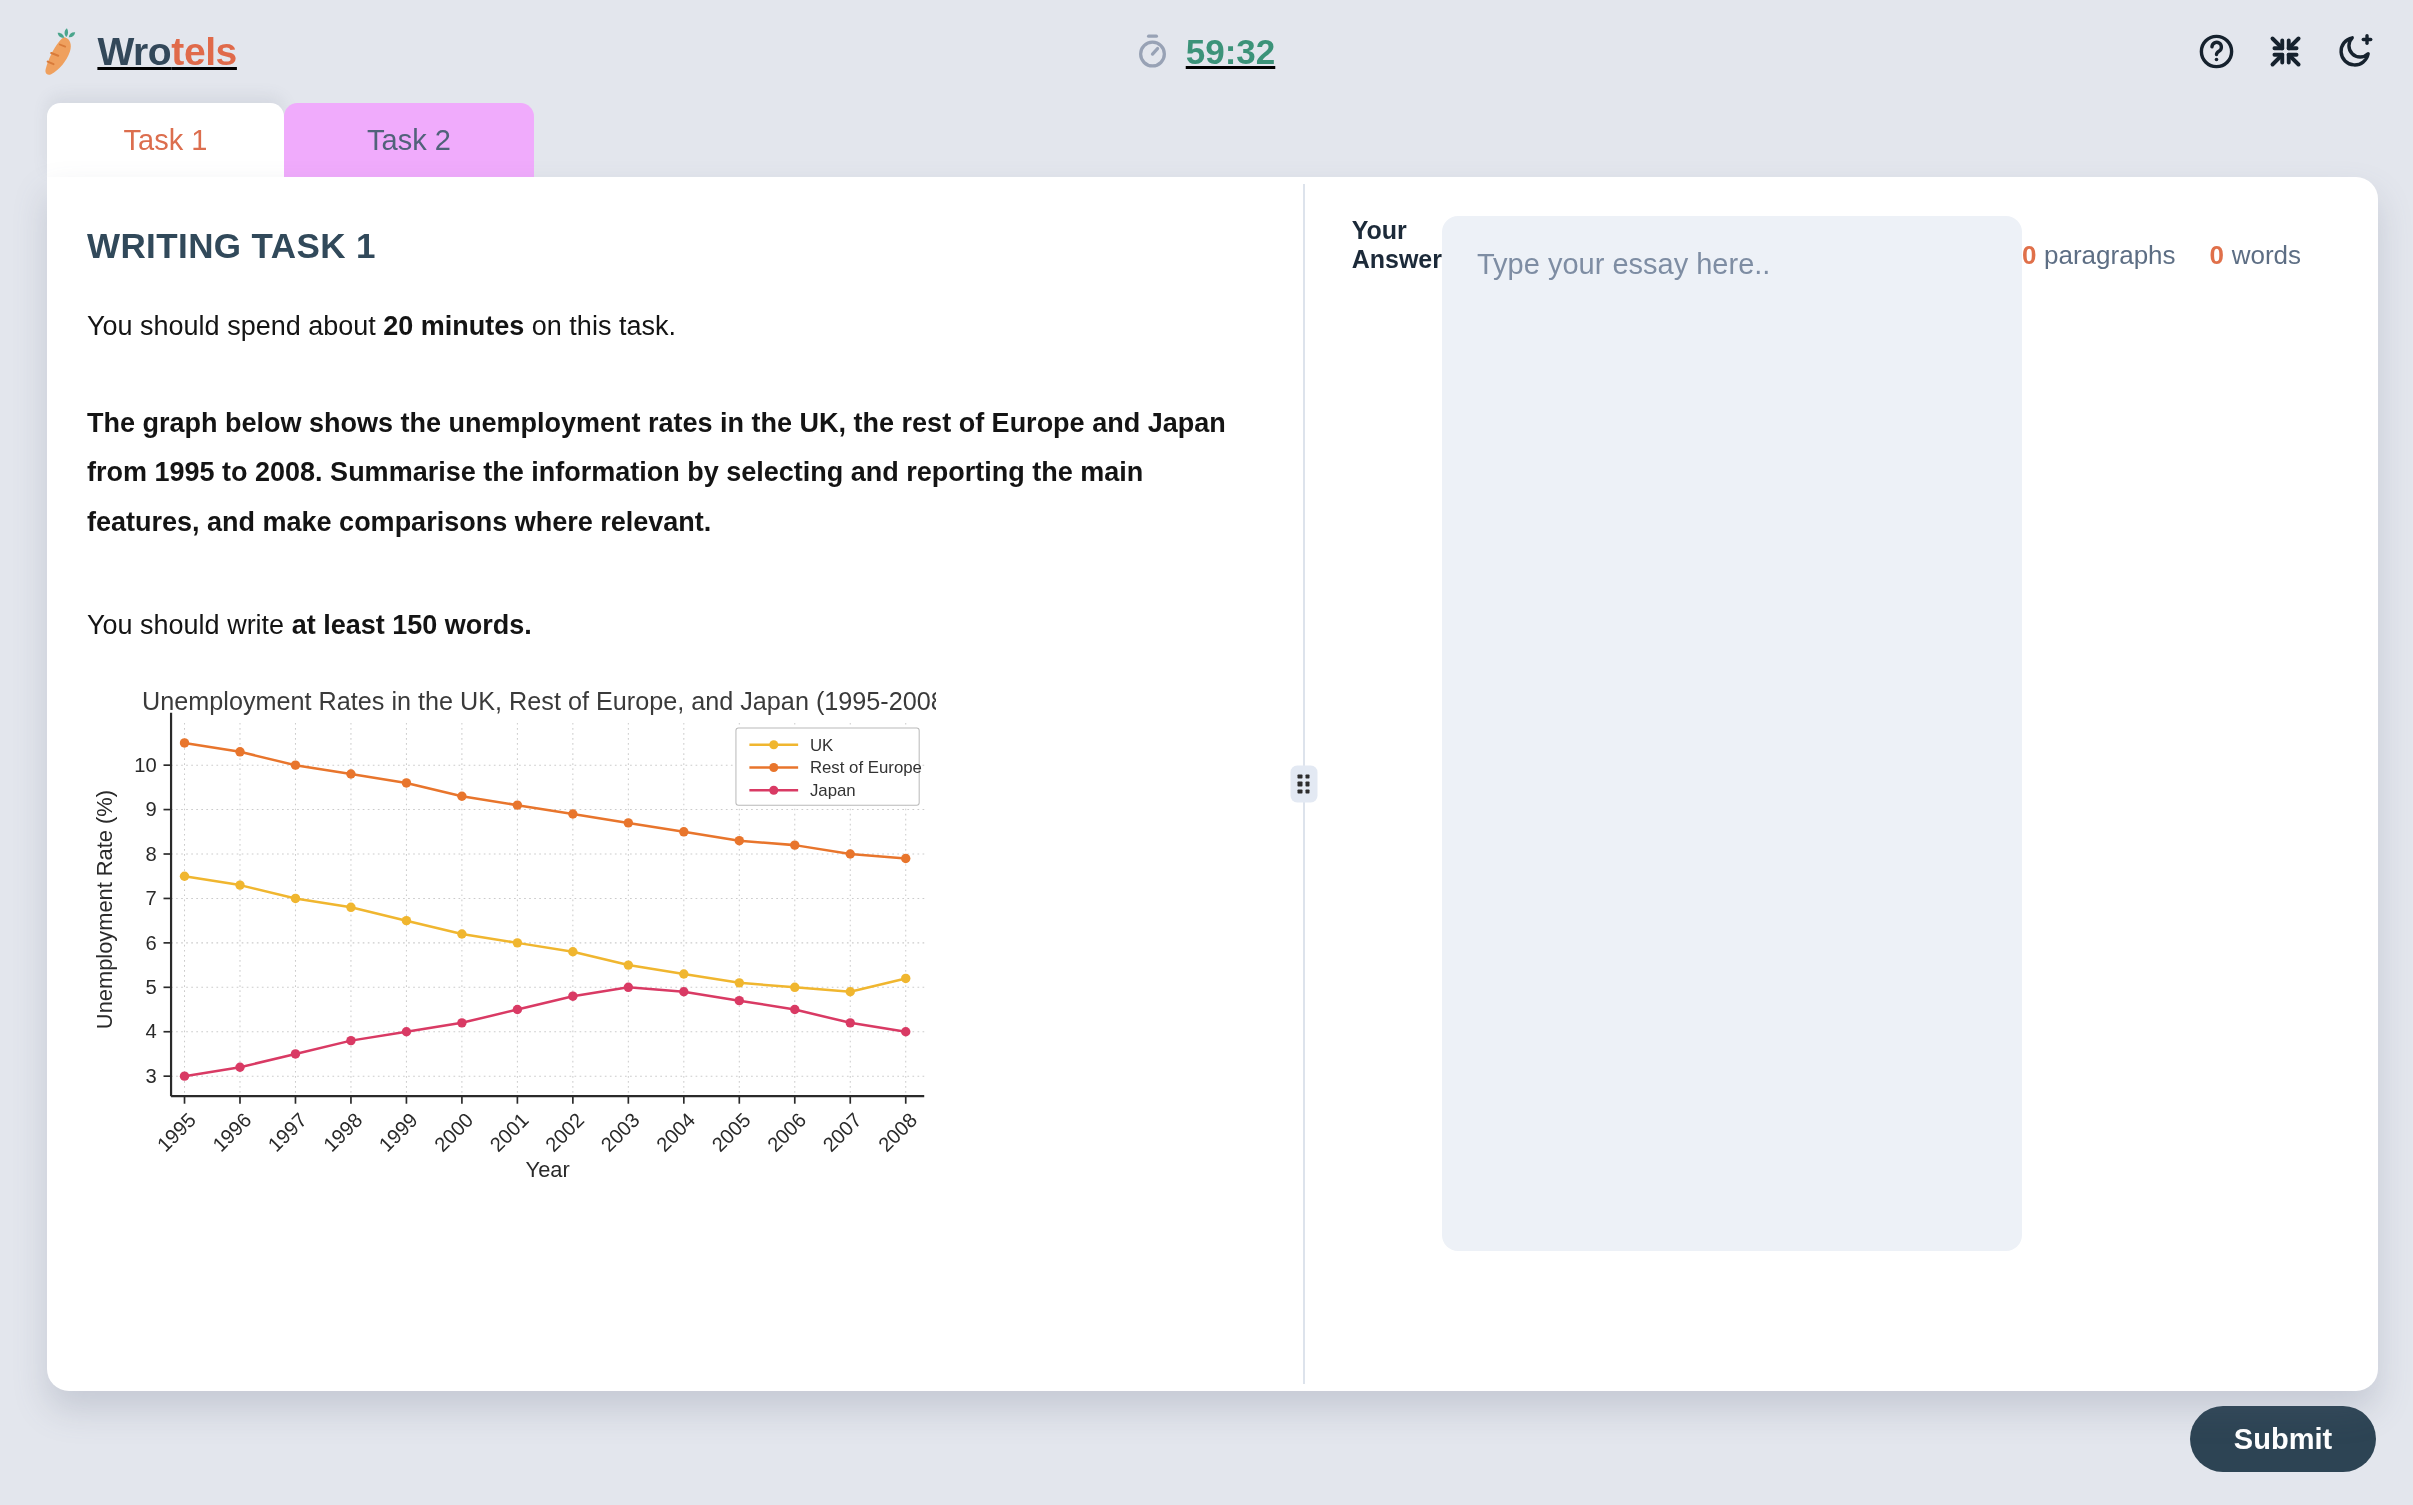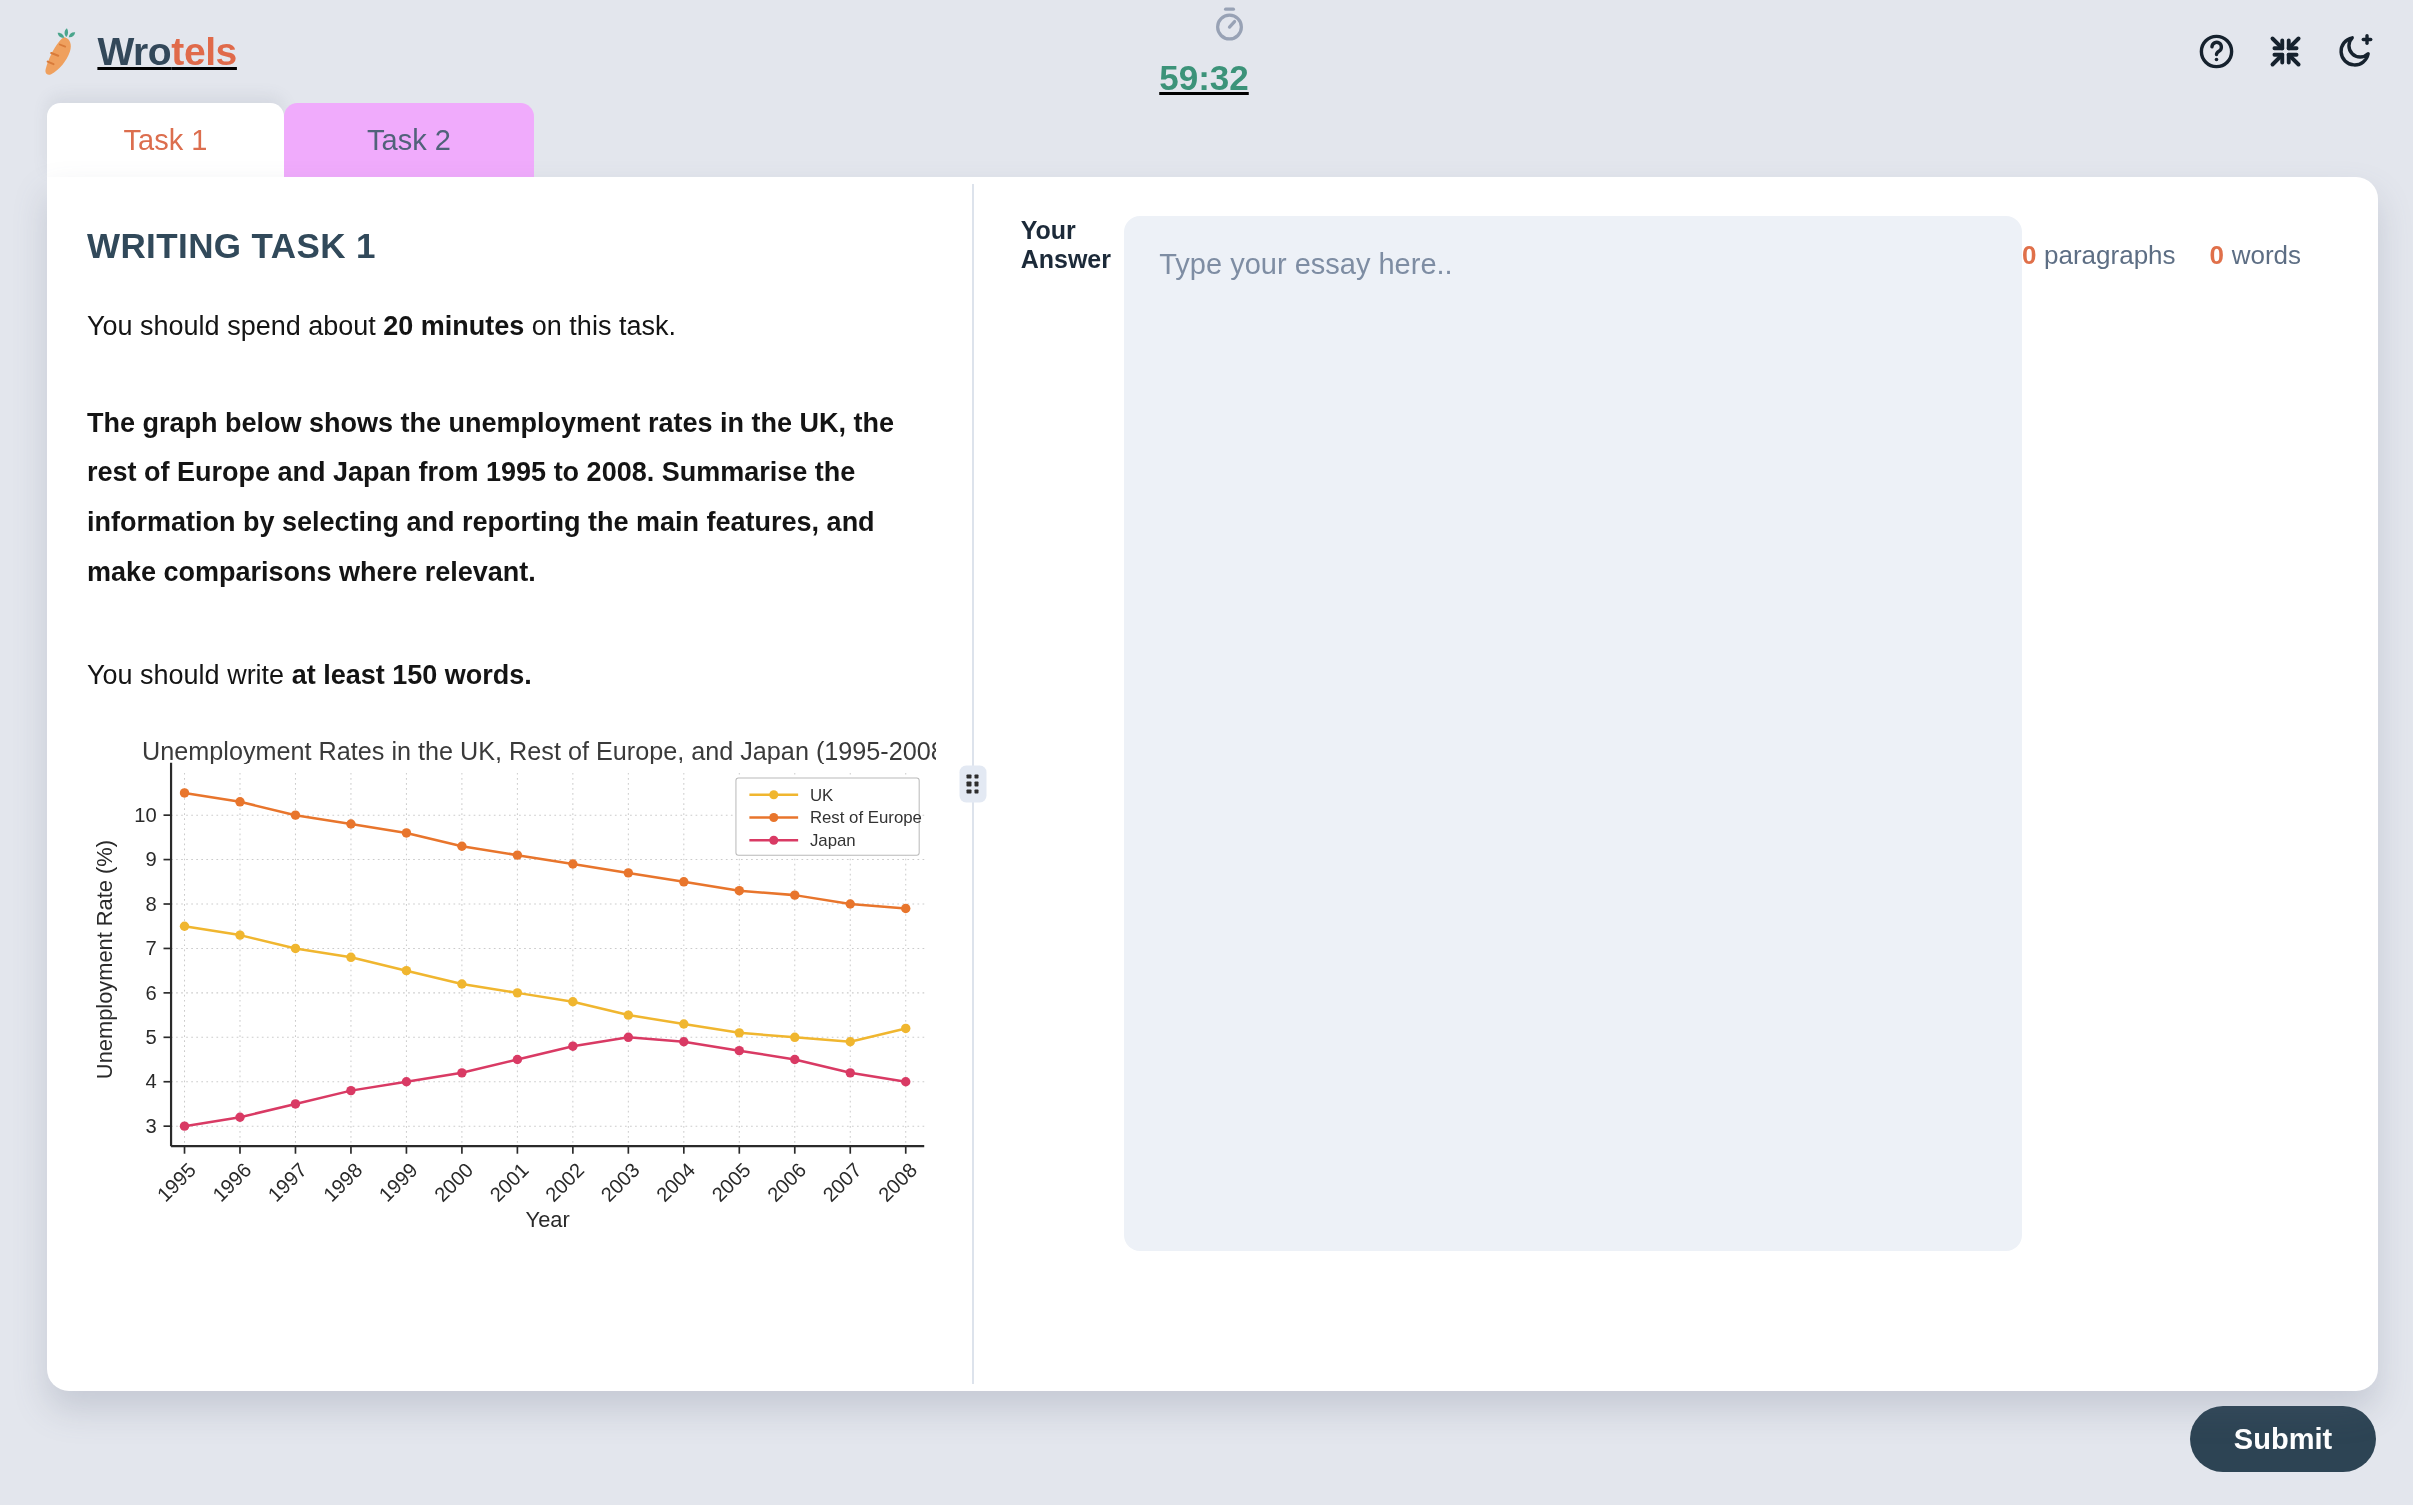--- a/index.html
+++ b/index.html
@@ -5,38 +5,38 @@
   * { margin:0; padding:0; box-sizing:border-box; }
   html,body { width:2413px; height:1506px; overflow:hidden; }
   body { background:#e3e6ed; font-family:"Liberation Sans", sans-serif; }
 
   
   .header { height:103px; display:flex; align-items:center; padding:0 39px 0 34px;text-decoration:underline; }
   .header-left { flex:1; display:flex; align-items:center; gap:13.4px; }
   .brand { font-size:39px; font-weight:800; letter-spacing:-0.4px; }
   .brand .b1 { color:#33485a; }
   .brand .b2 { color:#e06a4a; }
-  .timer { display:flex; align-items:flex-end; gap:14px;flex-direction:column; }
+  .timer { display:flex; align-items:center; gap:14px; }
   .timer-text { font-size:35px; font-weight:700; color:#3c9379; }
   .header-right { flex:1; display:flex; justify-content:flex-end; align-items:center; gap:30px; }
   .hicon { width:39px; height:39px; cursor:pointer; display:block; }
 
   
   .tabbar { display:flex; padding-left:47px;text-align:center; }
   .tab { height:74px; display:flex; align-items:center; justify-content:center;
          font-size:29px; border-radius:13.4px 13.4px 0 0; cursor:pointer; }
   .tab.active { width:237px; background:#ffffff; color:#dc6e4e; box-shadow:0 -6.7px 15px rgba(90,100,120,.10); }
   .tab.inactive { width:250px; background:#f0abfc; color:#51627a; }
 
   
   .card { margin:0 35px 0 47px; height:1214px; background:#fff;
           border-radius:0 22px 22px 22px; display:flex; position:relative;
           box-shadow:0 18.5px 34px rgba(96,106,128,.22); }
 
-  .left-pane { width:925px; padding:49px 40px 12px 40px; }
+  .left-pane { width:1256px; padding:49px 40px 12px 40px; }
   .task-heading { font-size:35px; font-weight:800; color:#31495a; letter-spacing:0.4px; }
   .para { font-size:27px; color:#141414; line-height:1.5; }
   .p-spend { margin-top:40px; }
   .p-prompt { margin-top:52px; font-weight:700; line-height:1.85; }
   .p-note  { margin-top:57px; }
   .para b { font-weight:700; }
 
   .chart-wrap { margin-top:45px; width:849px; }
   .chart-wrap svg { width:100%; display:block; }
   .grid  { stroke:#cbcbcb; stroke-dasharray:2 4; stroke-width:1.2; fill:none; }

